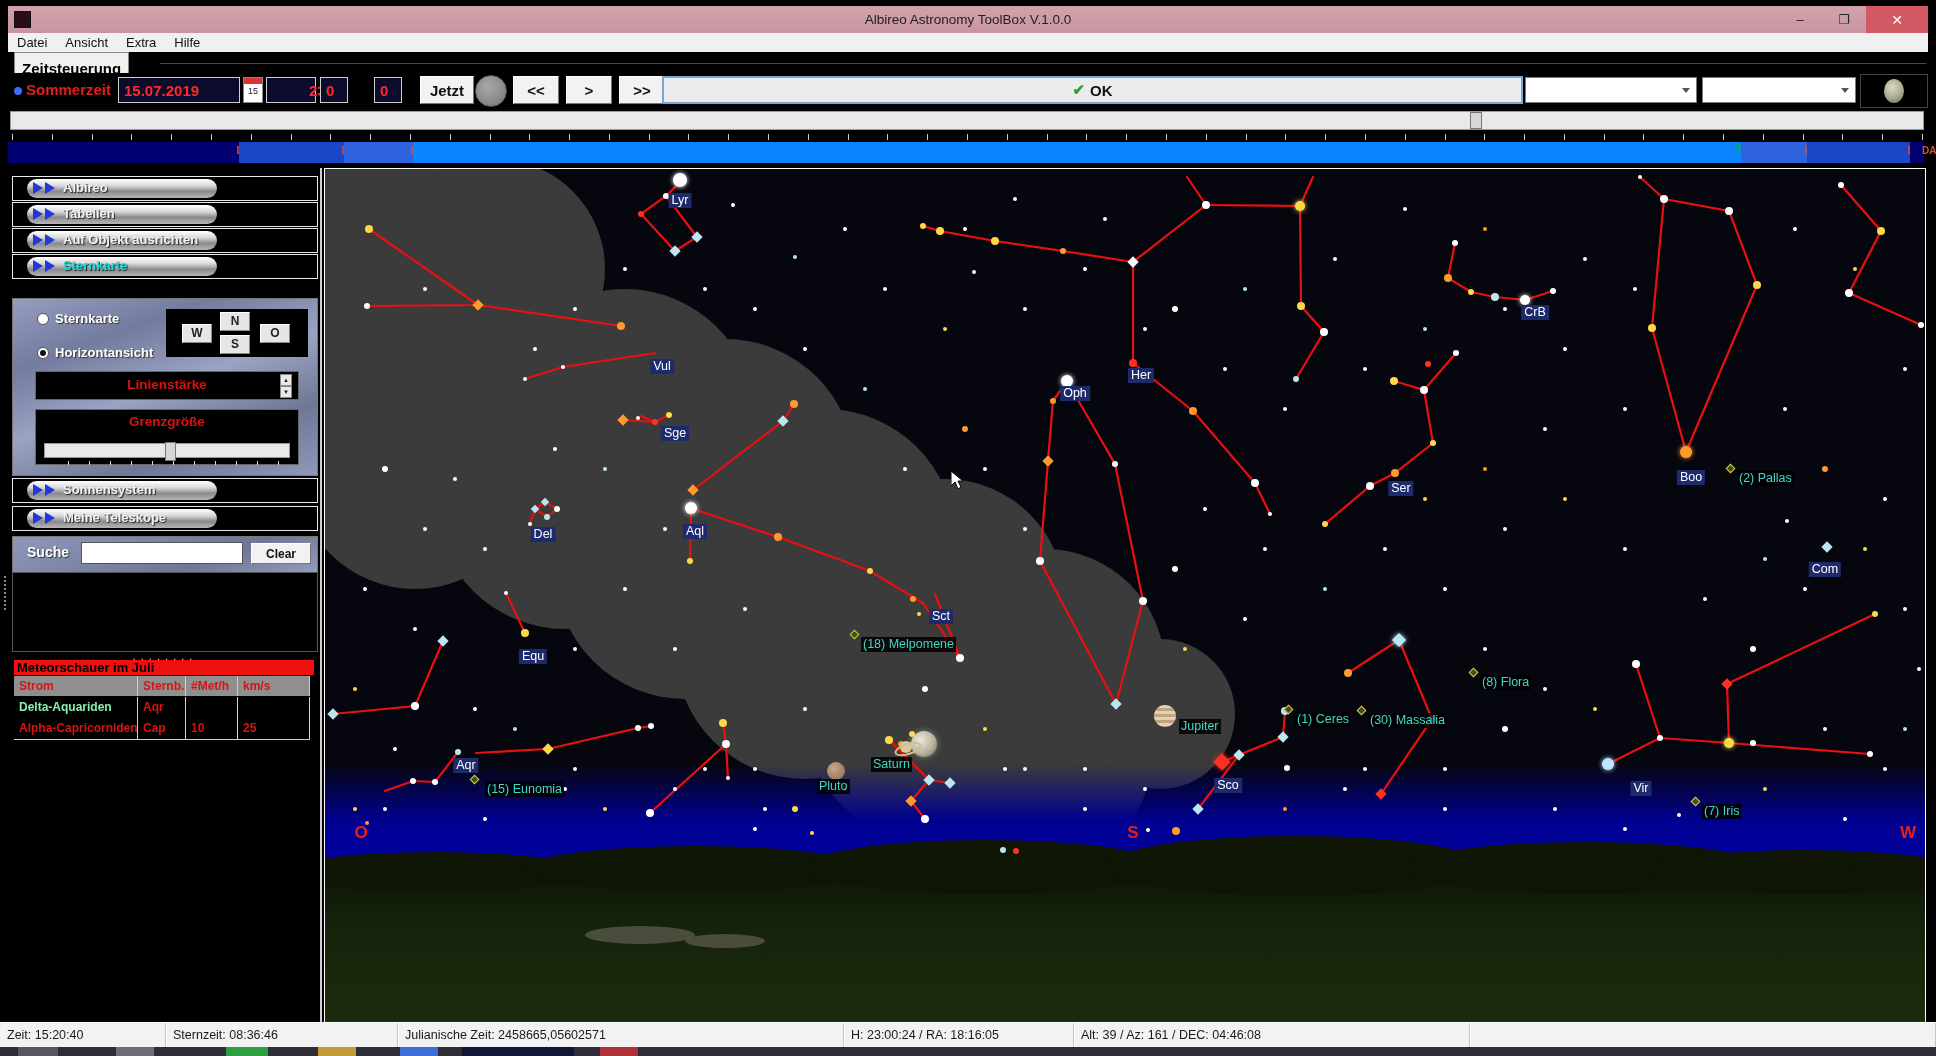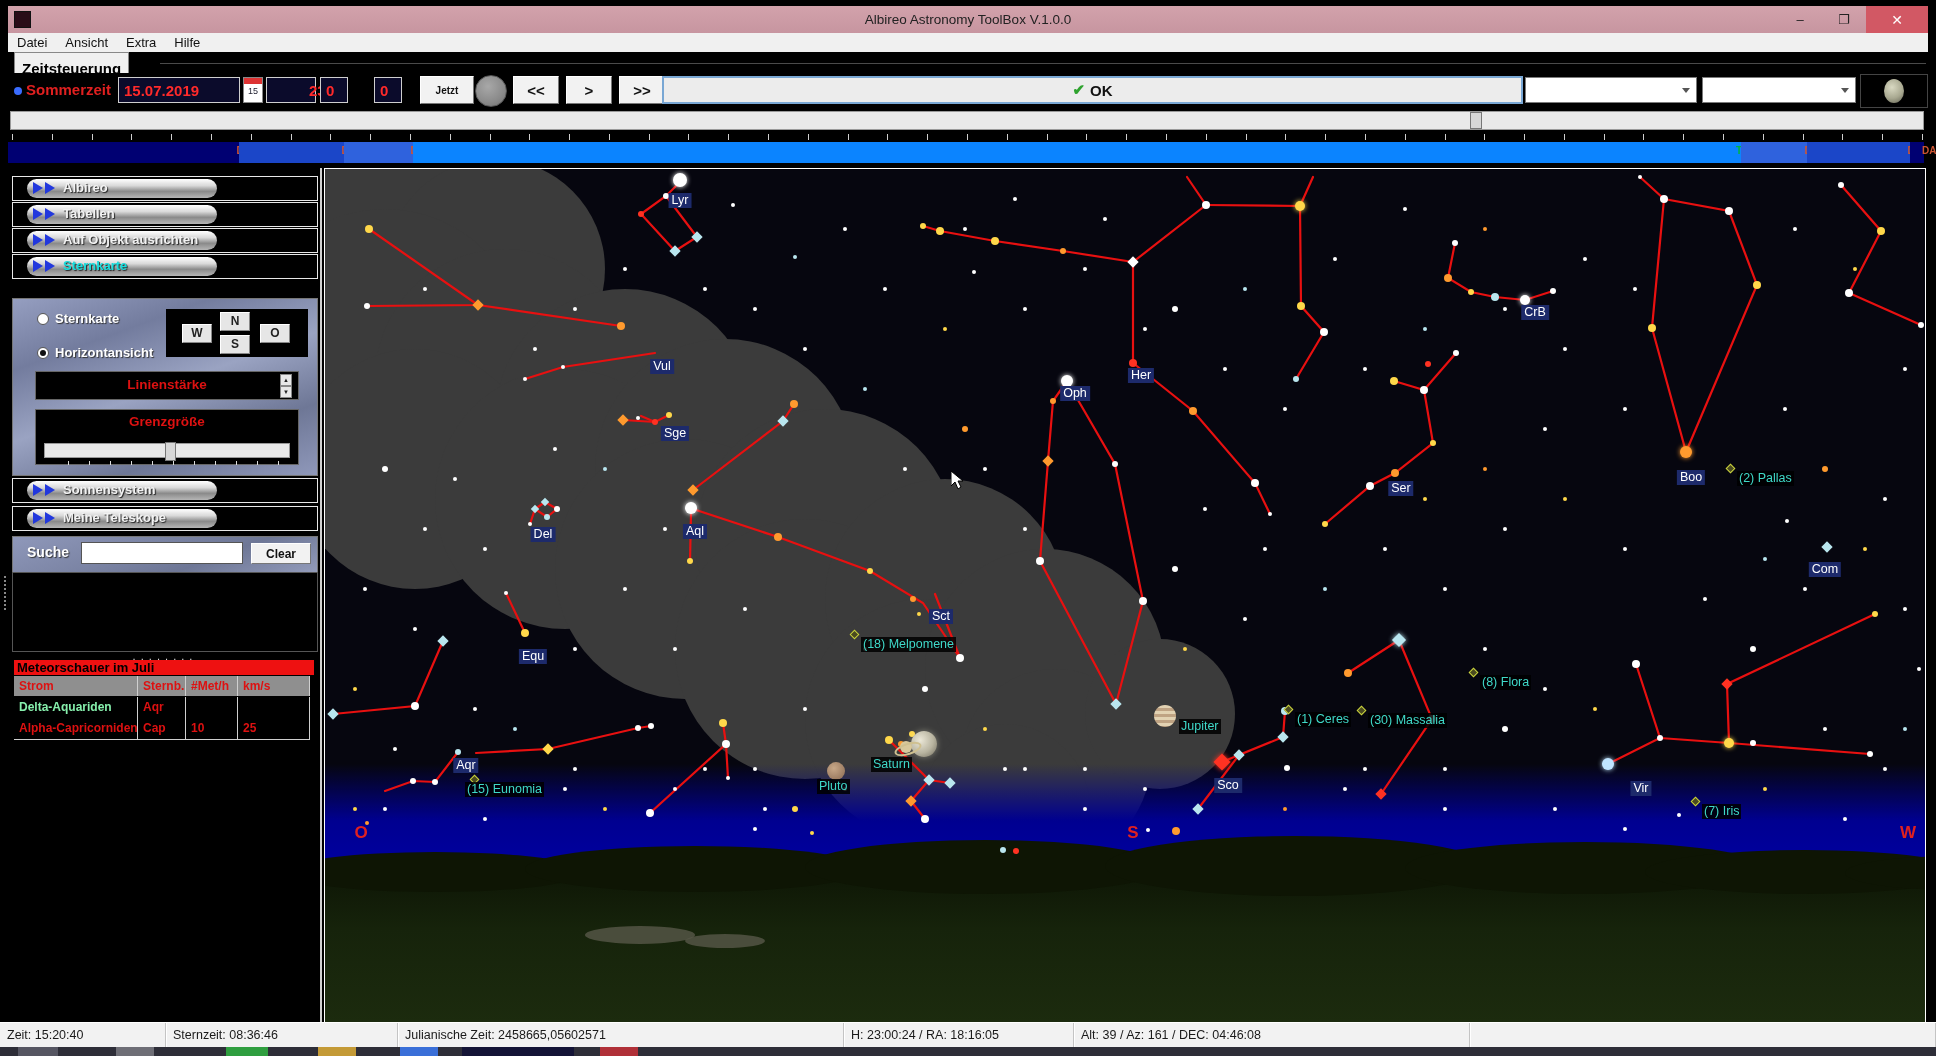--- a/index.html
+++ b/index.html
@@ -134,21 +134,21 @@
     <div class="abs dst-dot"></div>
     <div class="abs dst-label">Sommerzeit</div>
     <div class="abs navybox" style="left:110px;top:4px;width:122px;height:26px;">15.07.2019</div>
     <div class="abs calbtn">
       <div class="caltop"></div>
       <div class="calnum">15</div>
     </div>
     <div class="abs navybox spingrp" style="left:258px;width:50px;padding-left:42px;">23</div>
     <div class="abs navybox spingrp" style="left:312px;width:28px;">0</div>
     <div class="abs navybox spingrp" style="left:366px;width:28px;">0</div>
-    <div class="abs btn3d" style="left:412px;top:3px;width:54px;height:28px;font-size:10px;">Jetzt</div>
+    <div class="abs btn3d" style="left:412px;top:3px;width:54px;height:28px;font-size:15px;">Jetzt</div>
     <div class="abs graycircle"></div>
     <div class="abs btn3d" style="left:505px;top:3px;width:46px;height:28px;font-size:15px;">&lt;&lt;</div>
     <div class="abs btn3d" style="left:558px;top:3px;width:46px;height:28px;font-size:15px;">&gt;</div>
     <div class="abs btn3d" style="left:611px;top:3px;width:46px;height:28px;font-size:15px;">&gt;&gt;</div>
     <div class="abs okbar">
       <span class="okcheck">✔</span>
       <span>OK</span>
     </div>
     <div class="abs dropdown" style="left:1517px;width:172px;">
         <div class="dd-arrow"></div>
@@ -683,21 +683,21 @@
       <div class="star" style="left: 758px; top: 598px; height: 4px; width: 4px; background: rgb(255, 255, 255); border-radius: 50%;"></div>
       <div class="star" style="left: 678px; top: 598px; height: 4px; width: 4px; background: rgb(255, 255, 255); border-radius: 50%;"></div>
       <div class="star" style="left: 438px; top: 638px; height: 4px; width: 4px; background: rgb(255, 255, 255); border-radius: 50%;"></div>
       <div class="star" style="left: 378px; top: 598px; height: 4px; width: 4px; background: rgb(255, 255, 255); border-radius: 50%;"></div>
       <div class="star" style="left: 158px; top: 648px; height: 4px; width: 4px; background: rgb(255, 255, 255); border-radius: 50%;"></div>
       <div class="star" style="left: 238px; top: 618px; height: 4px; width: 4px; background: rgb(255, 255, 255); border-radius: 50%;"></div>
       <div class="star" style="left: 58px; top: 638px; height: 4px; width: 4px; background: rgb(255, 255, 255); border-radius: 50%;"></div>
       <div class="astmark" style="left: 526px; top: 462px;"></div>
       <div class="astlabel" style="left: 536px; top: 468px;">(18) Melpomene</div>
       <div class="astmark" style="left: 146px; top: 607px;"></div>
-      <div class="astlabel" style="left: 140px; top: 613px; text-align: right;">(15) Eunomia</div>
+      <div class="astlabel" style="left: 160px; top: 613px; text-align: right;">(15) Eunomia</div>
       <div class="astmark" style="left: 960px; top: 537px;"></div>
       <div class="astlabel" style="left: 970px; top: 543px;">(1) Ceres</div>
       <div class="astmark" style="left: 1033px; top: 538px;"></div>
       <div class="astlabel" style="left: 1043px; top: 544px;">(30) Massalia</div>
       <div class="astmark" style="left: 1145px; top: 500px;"></div>
       <div class="astlabel" style="left: 1155px; top: 506px;">(8) Flora</div>
       <div class="astmark" style="left: 1402px; top: 296px;"></div>
       <div class="astlabel" style="left: 1412px; top: 302px;">(2) Pallas</div>
       <div class="astmark" style="left: 1367px; top: 629px;"></div>
       <div class="astlabel" style="left: 1377px; top: 635px;">(7) Iris</div>

